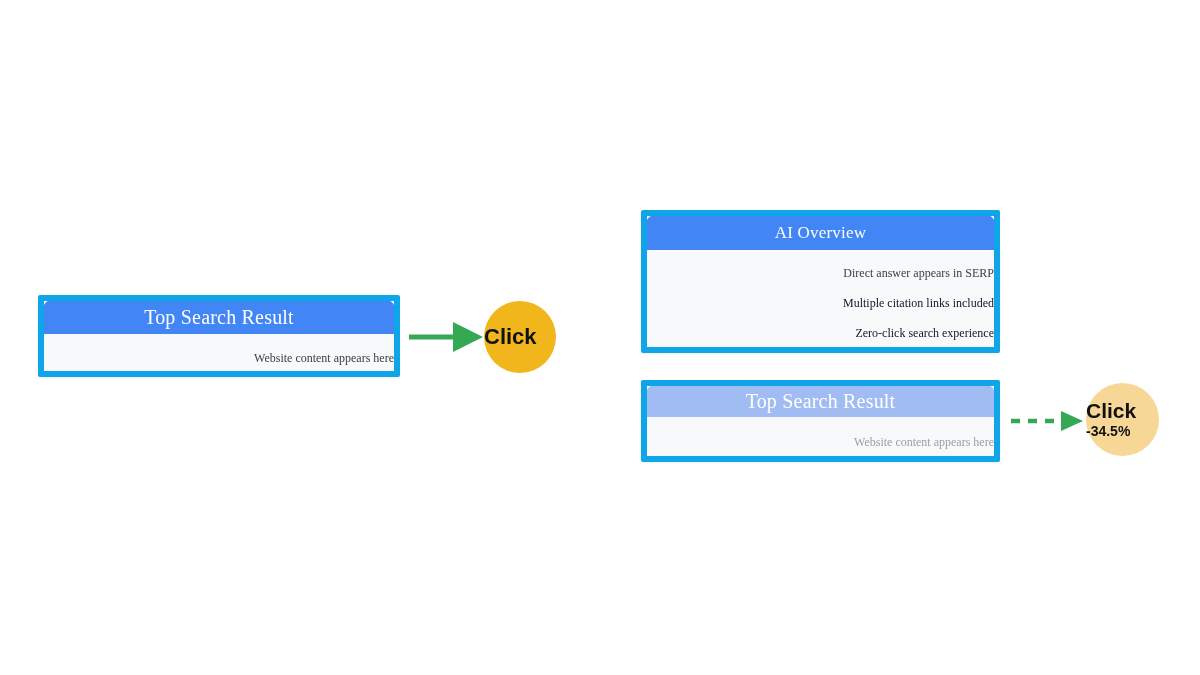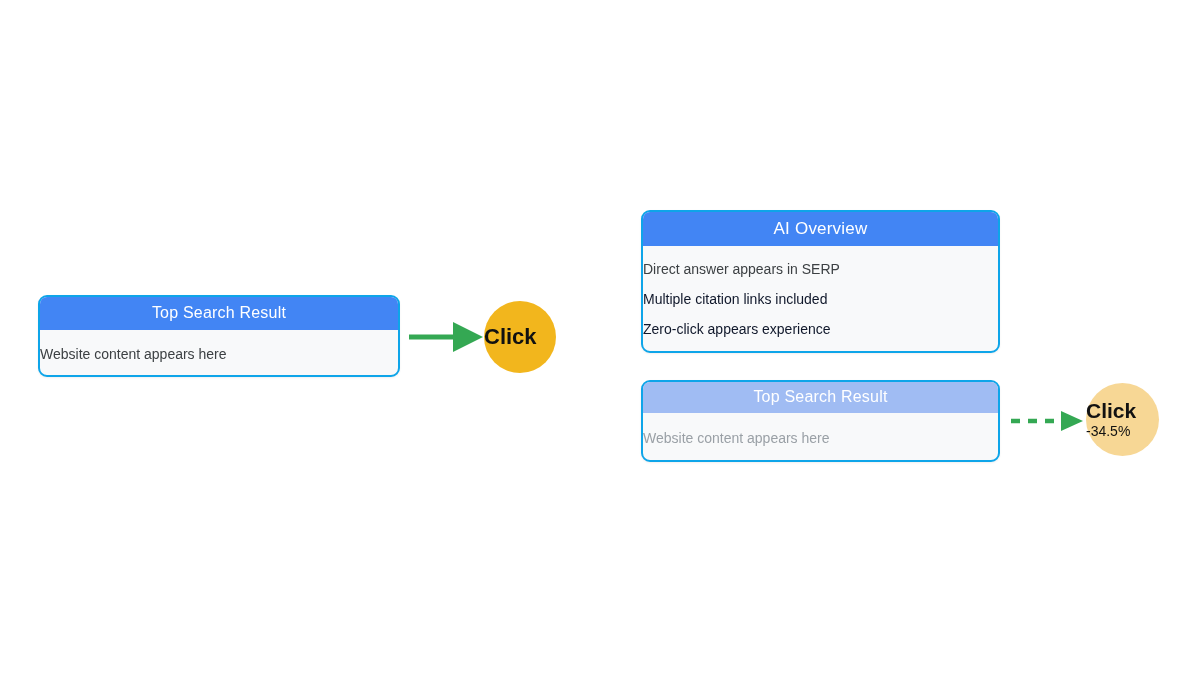--- a/index.html
+++ b/index.html
@@ -1,34 +1,35 @@
 <!DOCTYPE html>
 <html><head>
 <meta charset="utf-8">
 <style>
   html,body{margin:0;padding:0;background:#ffffff;}
   .canvas{
     position:relative;width:1200px;height:675px;background:#ffffff;overflow:hidden;
     font-family:"Liberation Sans", sans-serif;
   }
   .card{
-    position:absolute;border-radius:9px;overflow:hidden;
-    border:2px solid #0ea5e9;background:#f8f9fa;
+    position:absolute;border-radius:2px;overflow:hidden;
+    border:6px solid #0ea5e9;background:#f8f9fa;
     box-shadow:0 1px 2px rgba(60,64,67,0.08);
     box-sizing:border-box;
+    font-family:Liberation Serif, serif;
   }
   .card-header{
     margin:-1px -1px 0 -1px;
     display:flex;align-items:center;justify-content:center;
-    color:#ffffff;font-size:16px;font-weight:500;letter-spacing:0.2px;
+    color:#ffffff;font-size:20px;font-weight:500;letter-spacing:0.2px;
     border-radius:9px 9px 0 0;
   }
   .card-body{
-    display:flex;flex-direction:column;align-items:flex-start;justify-content:center;
-    font-size:14px;
+    display:flex;flex-direction:column;align-items:flex-end;justify-content:center;
+    font-size:12px;
   }
   
   .left-card{left:38px;top:295px;width:362px;height:82px;}
   .left-card .card-header{height:34px;background:#4285f4;}
   .left-card .card-body{height:48px;color:#3c4043;}
   .left-arrow{position:absolute;left:406px;top:321px;}
   .click-circle{
     position:absolute;border-radius:50%;
     display:flex;flex-direction:column;justify-content:center;
     color:#111111;font-weight:bold;
@@ -38,21 +39,21 @@
   .ai-card{left:641px;top:210px;width:359px;height:143px;}
   .ai-card .card-header{height:35px;background:#4285f4;font-size:17px;}
   .ai-card .card-body{height:106px;padding:4px 0;box-sizing:border-box;}
   .ai-line{height:30px;line-height:30px;color:#0f172a;}
   .ai-line.first{color:#3c4043;font-weight:500;}
   .faded-card{left:641px;top:380px;width:359px;height:82px;}
   .faded-card .card-header{height:32px;background:#a0bcf3;}
   .faded-card .card-body{height:50px;color:#9aa0a6;}
   .right-arrow{position:absolute;left:1008px;top:408px;}
   .click-circle.faded{left:1086px;top:383px;width:73px;height:73px;background:#f7d795;font-size:21px;line-height:1.05;}
-  .click-delta{font-size:14px;font-weight:normal;margin-top:2px;}
+  .click-delta{font-size:14px;font-weight:bold;margin-top:2px;}
 </style>
 </head>
 <body>
 
 <div class="canvas">
 
   <div class="card left-card">
     <div class="card-header">Top Search Result</div>
     <div class="card-body">Website content appears here</div>
   </div>
@@ -64,21 +65,21 @@
 
   <div class="click-circle solid">
     <span>Click</span>
   </div>
 
   <div class="card ai-card">
     <div class="card-header">AI Overview</div>
     <div class="card-body">
       <div class="ai-line first">Direct answer appears in SERP</div>
       <div class="ai-line">Multiple citation links included</div>
-      <div class="ai-line">Zero-click appears experience</div>
+      <div class="ai-line">Zero-click search experience</div>
     </div>
   </div>
 
   <div class="card faded-card">
     <div class="card-header">Top Search Result</div>
     <div class="card-body">Website content appears here</div>
   </div>
 
   <svg class="right-arrow" width="78" height="26" viewBox="0 0 78 26">
     <line x1="3" y1="13" x2="53" y2="13" stroke="#34a853" stroke-width="4.5" stroke-dasharray="9 8"></line>

